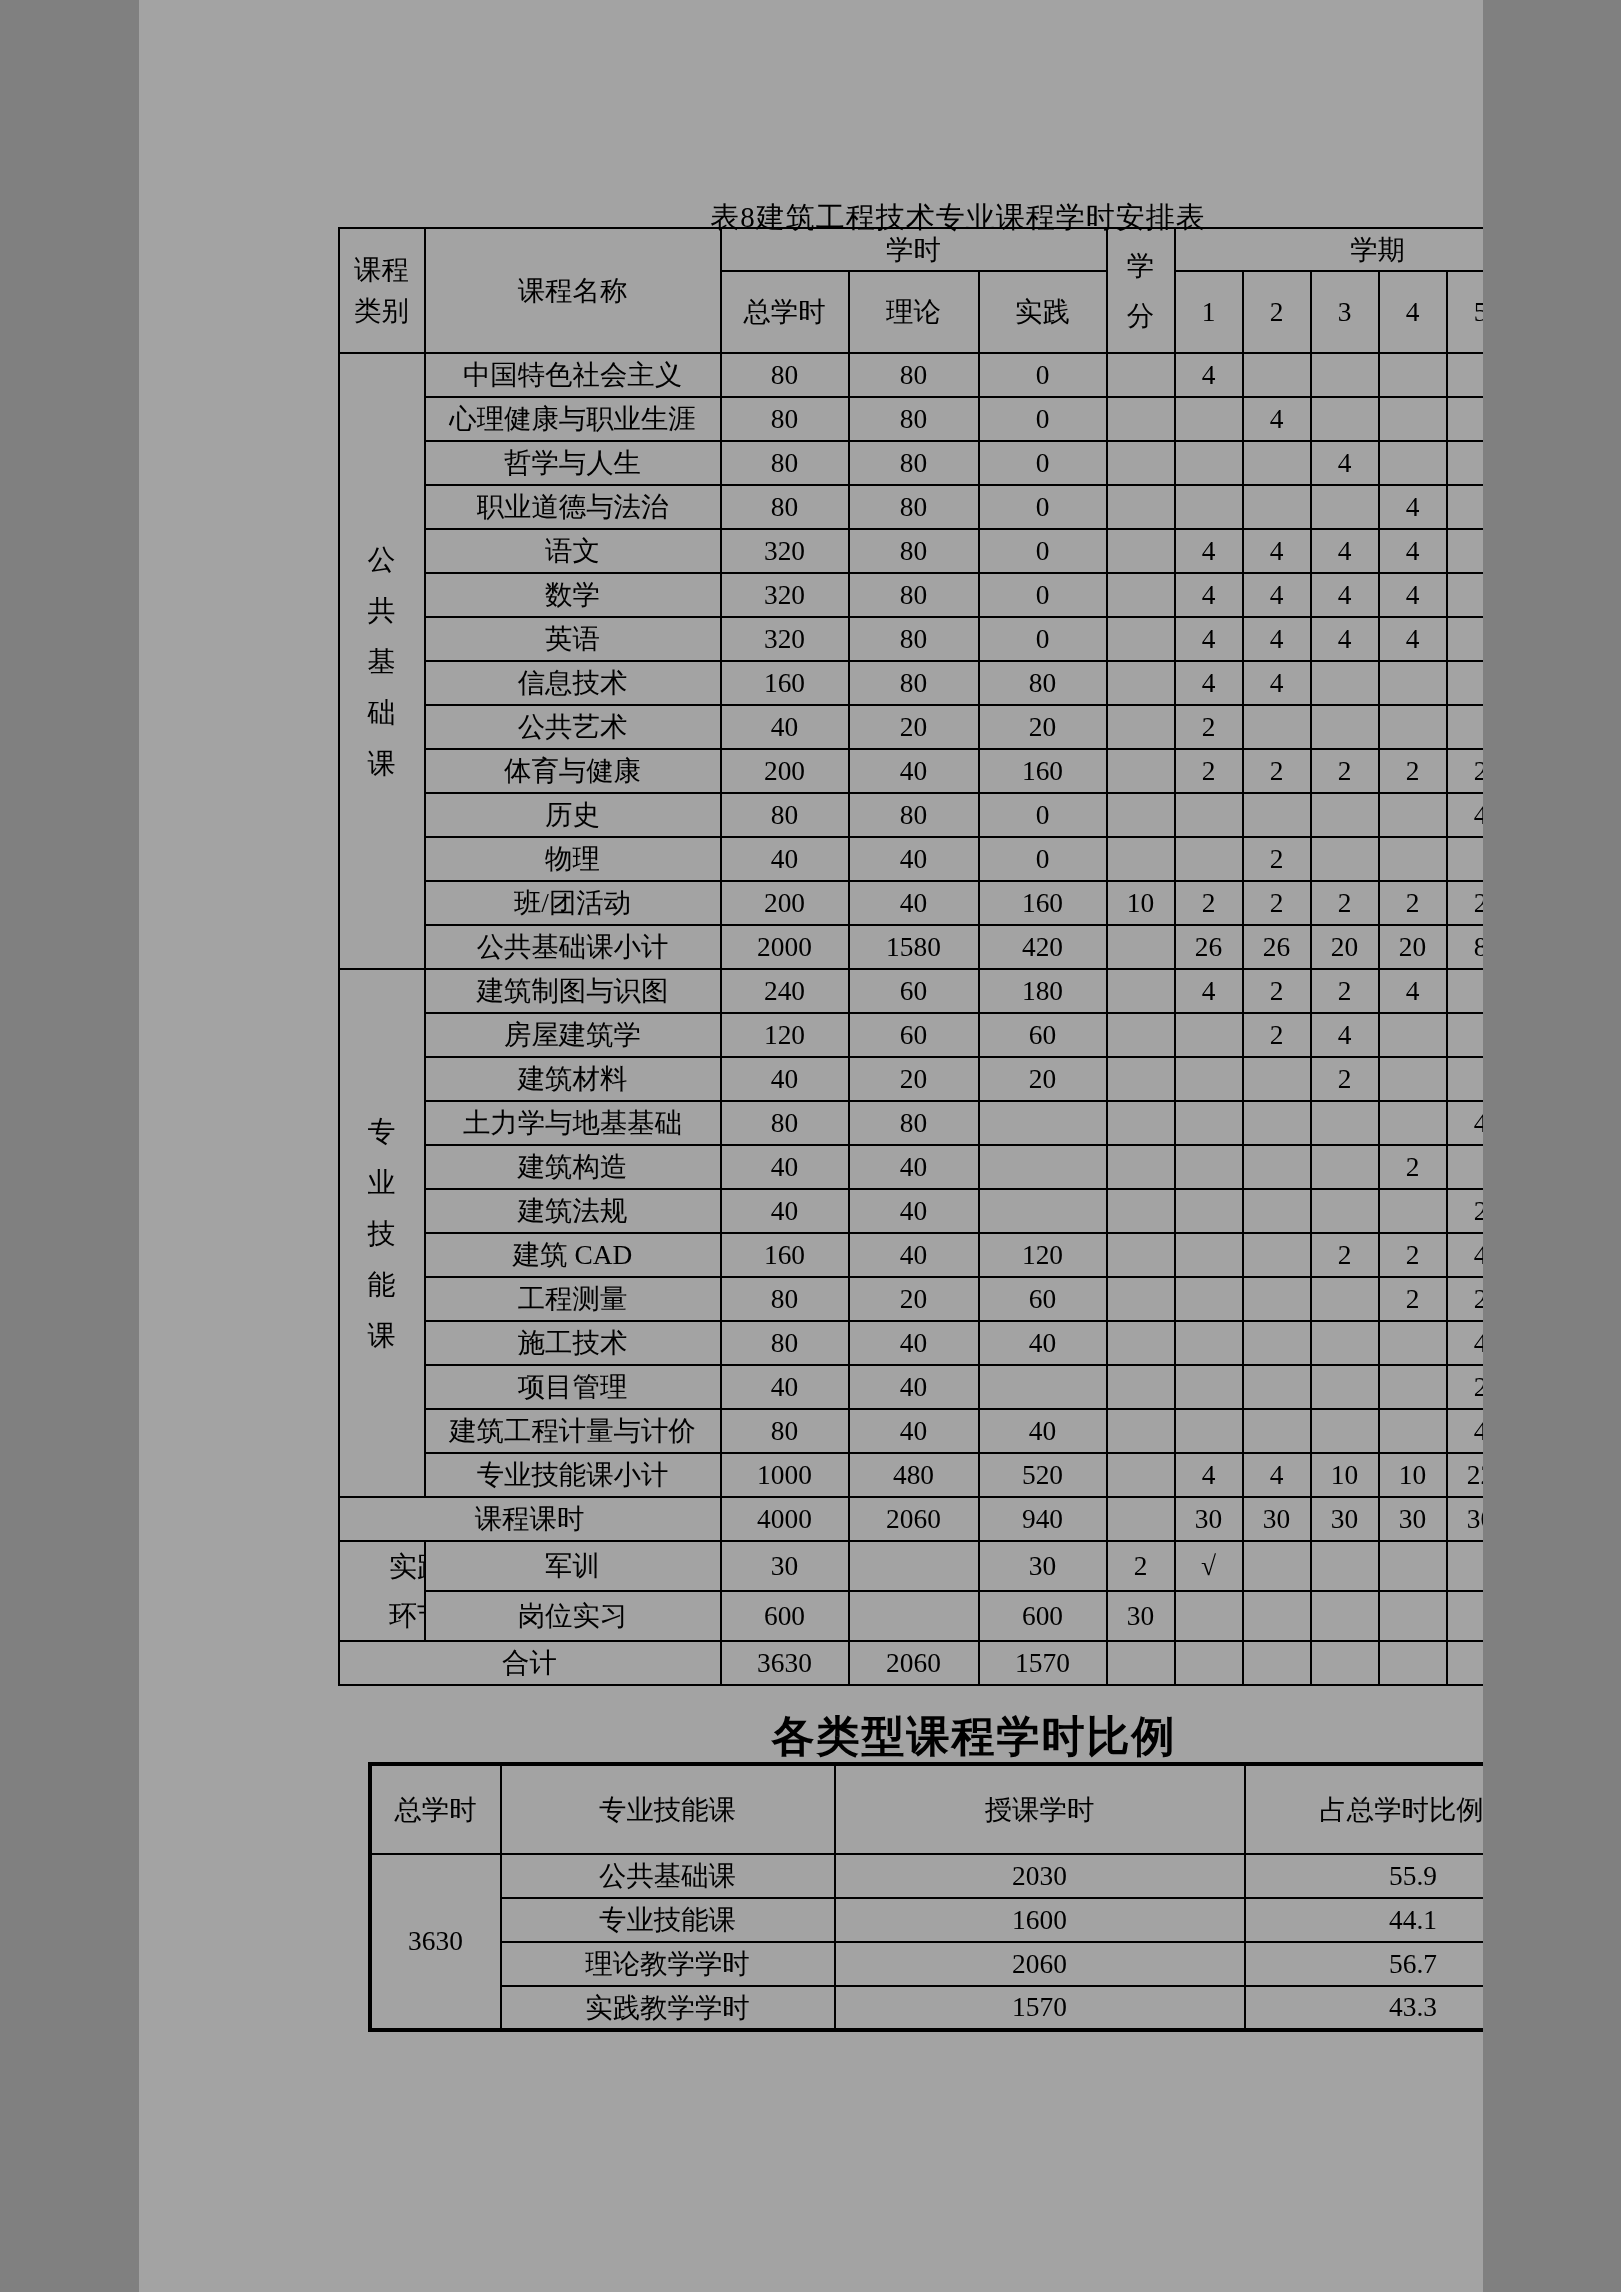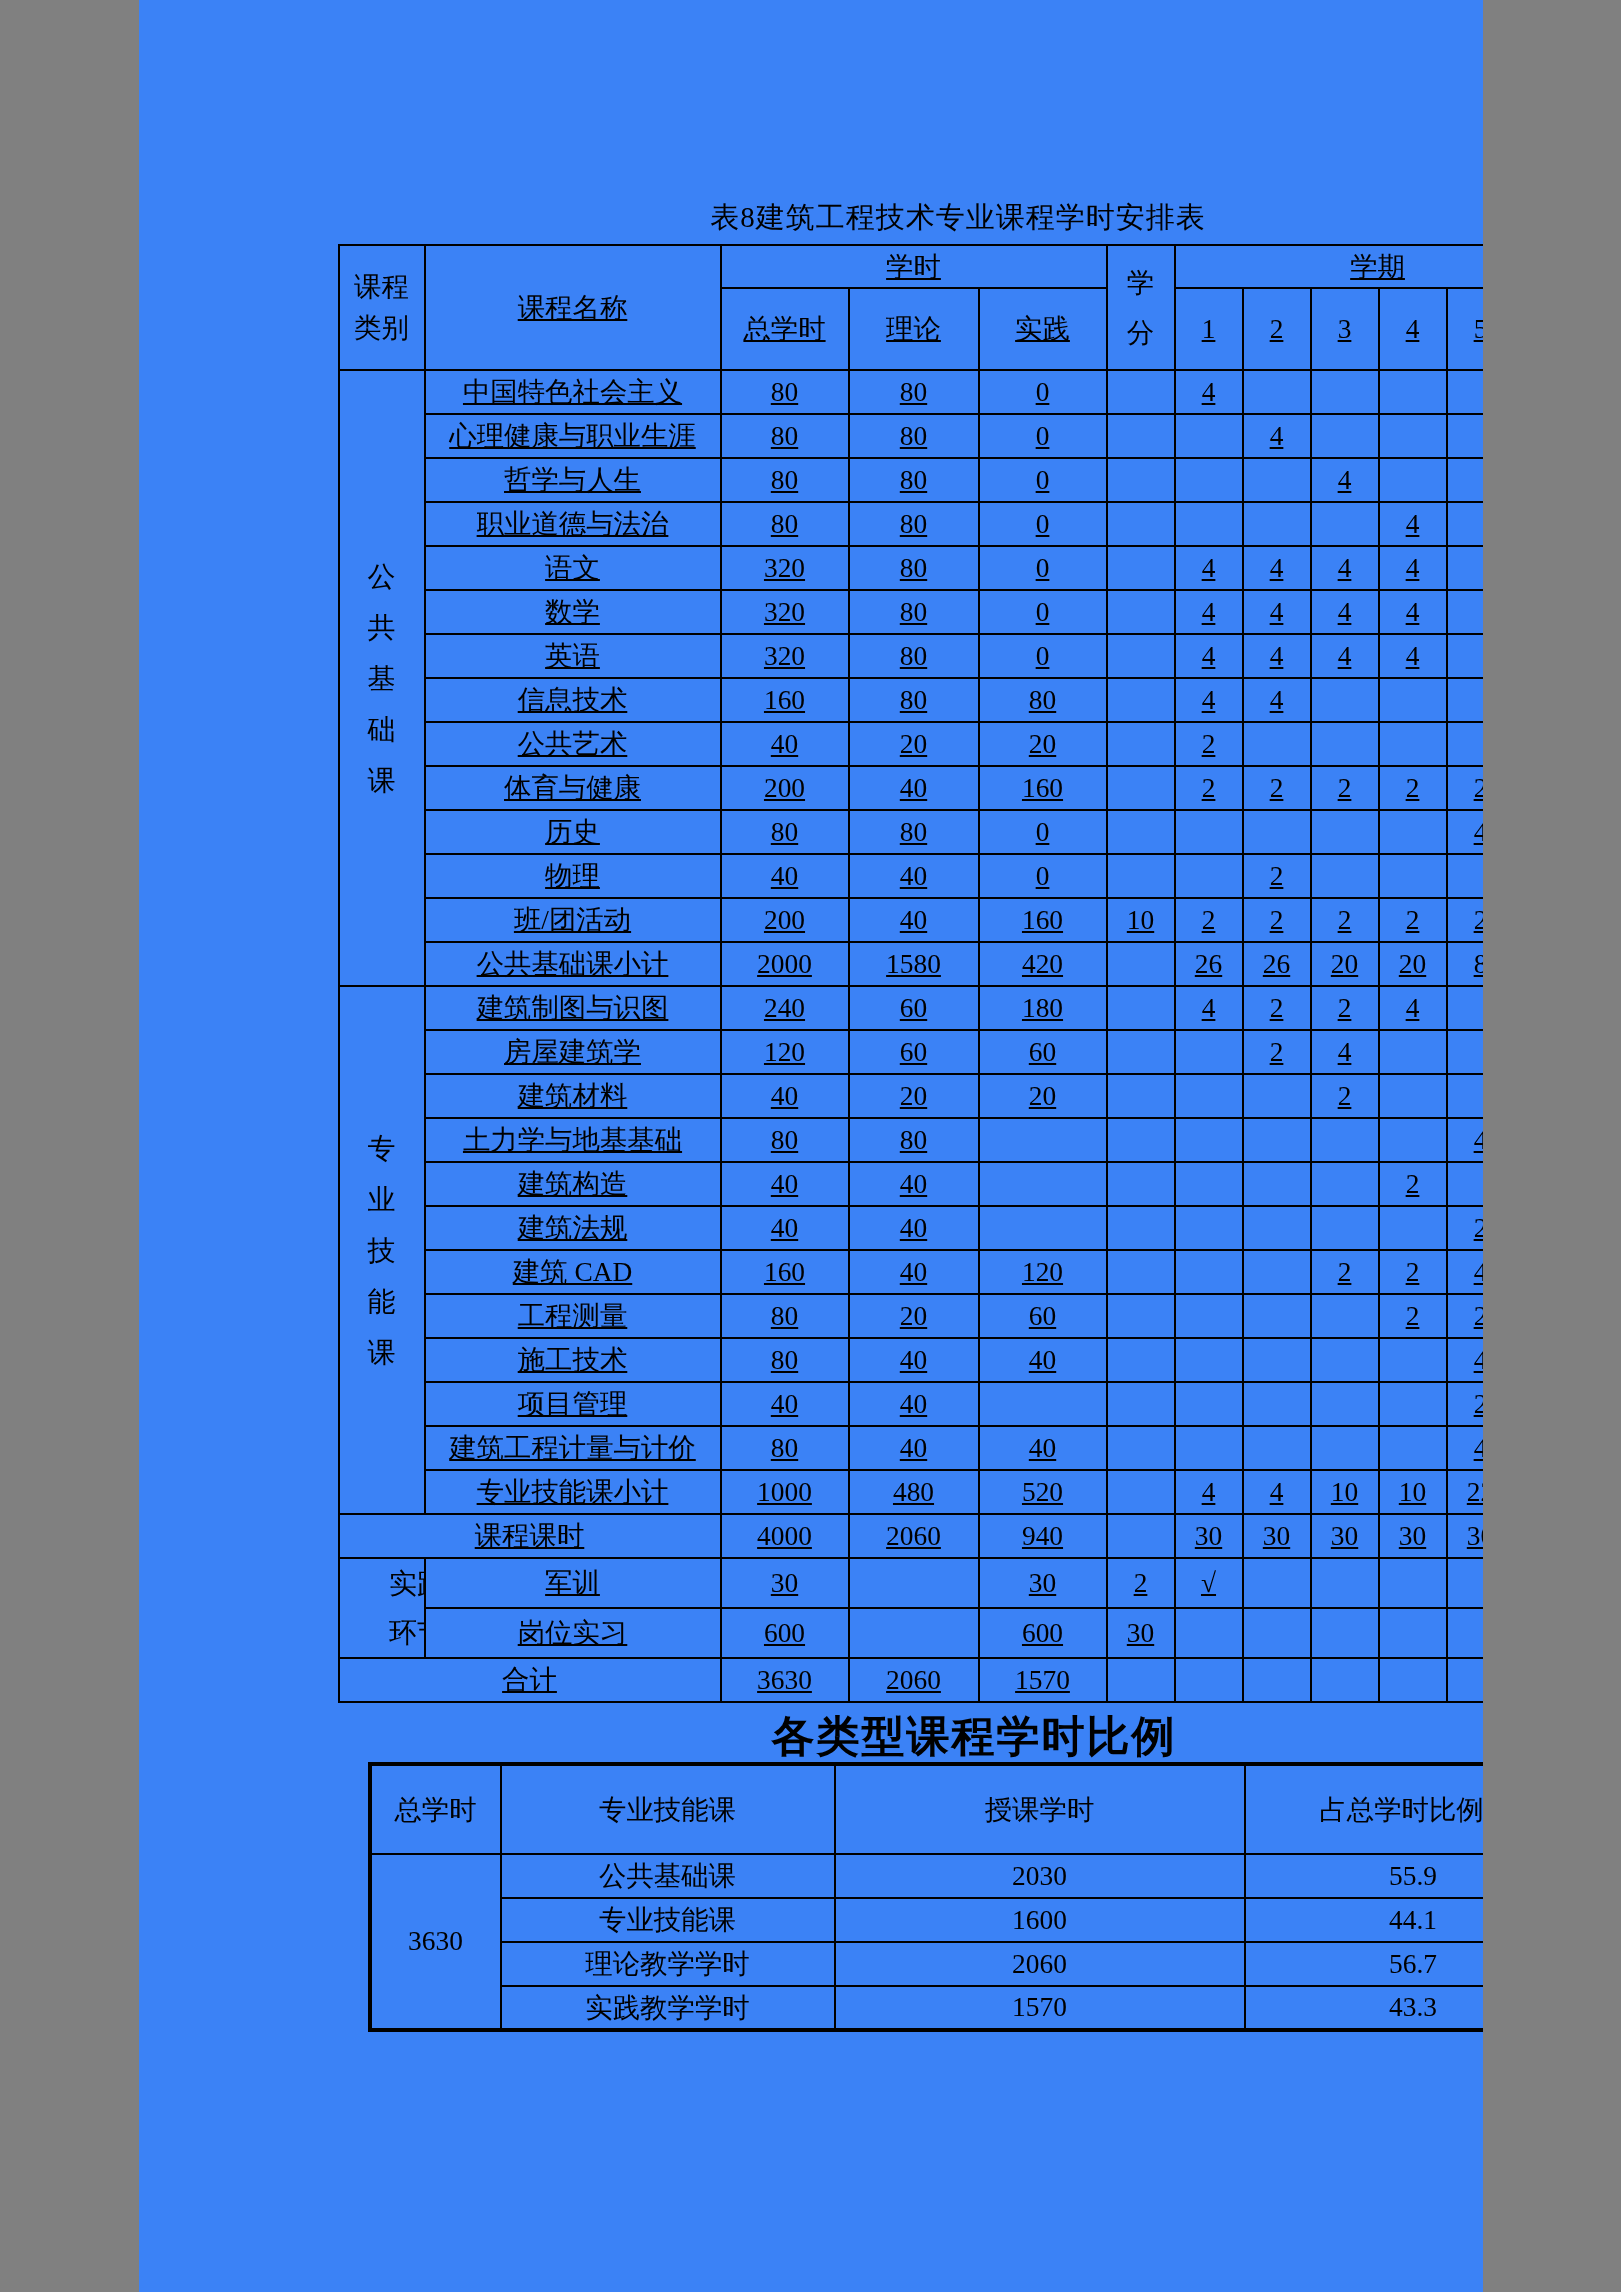--- a/index.html
+++ b/index.html
@@ -1,38 +1,38 @@
 <!DOCTYPE html>
 <html><head>
 <meta charset="utf-8">
 <style>
   * { margin:0; padding:0; box-sizing:border-box; }
   html,body { background:#808080; }
   .page {
     position:relative;
     width:1344px; height:2293px;
     margin:0 auto;
-    background:#3b82f6;
+    background:#a3a3a3;
     font-family:"Liberation Serif","DejaVu Serif",serif;
     color:#000000;
     overflow:hidden;
   }
   .t1-title {
     position:absolute; top:198px; left:199px; width:1241px;
     text-align:center; font-size:29px; font-weight:normal;
     letter-spacing:1px; white-space:nowrap;
   }
   table { border-collapse:collapse; table-layout:fixed; }
   th, td {
     border:2px solid #000;
     text-align:center; vertical-align:middle;
     font-weight:normal; font-size:27.4px;
     padding:0; overflow:hidden;
   }
-  #table1 { position:absolute; top:244px; left:199px; width:1241px;text-decoration:underline; }
+  #table1 { position:absolute; top:227px; left:199px; width:1241px; }
   #table1 thead tr.h1 { height:43px; }
   #table1 thead tr.h2 { height:82px; }
   #table1 tbody tr { height:44px; }
   
   .w1 { display:inline-block; width:31px; word-break:break-all; line-height:50px; }
   .w2 { display:inline-block; width:61px; word-break:break-all; line-height:41px; }
   .vcat  { display:inline-block; width:31px; word-break:break-all; line-height:51px; font-size:28px; }
   .vcat2 { display:inline-block; width:61px; word-break:break-all; line-height:49px; font-size:28px;margin-left:47px; }
   .t2-title {
     position:absolute; top:1708px; left:229px; width:1213px;

